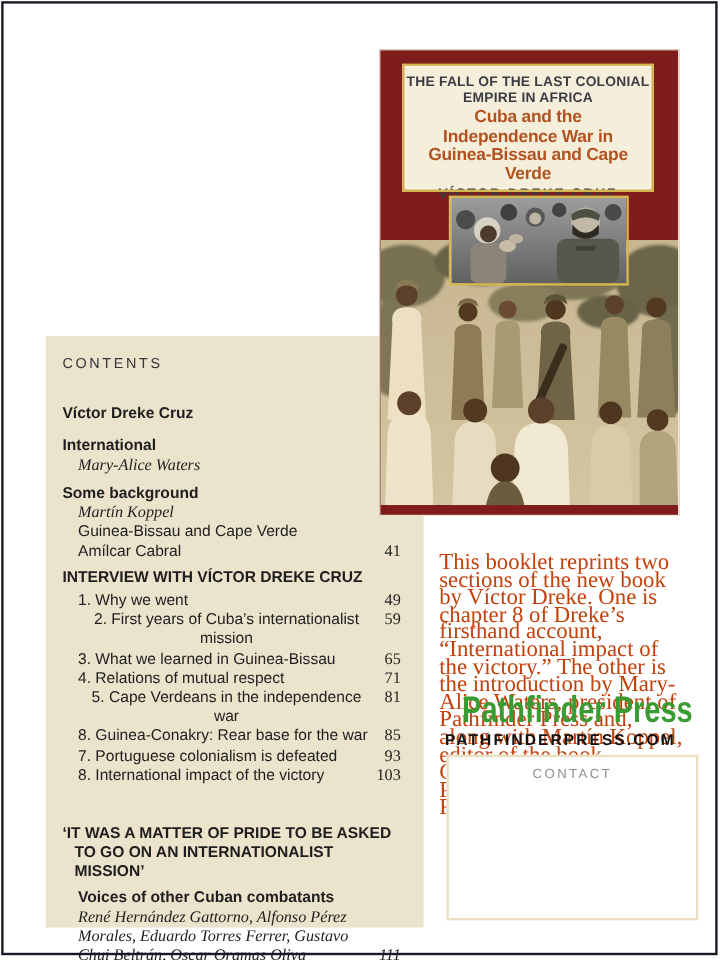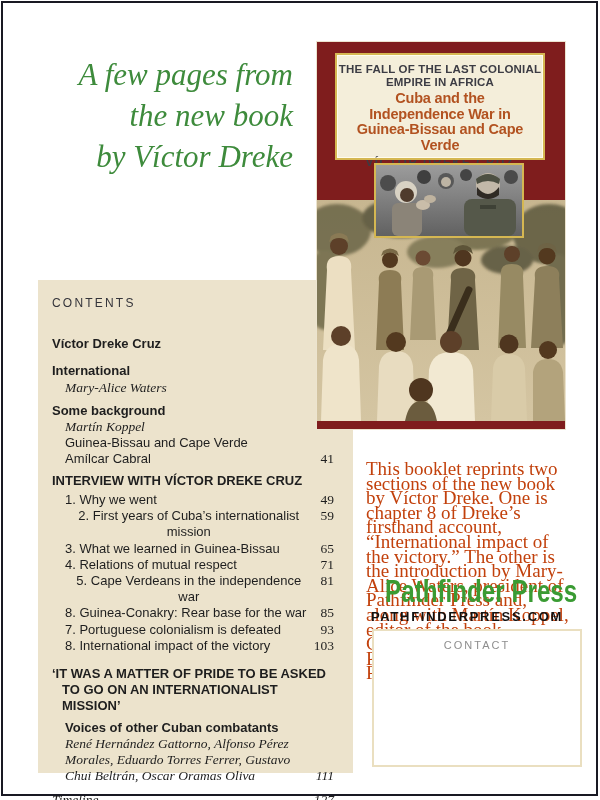--- a/index.html
+++ b/index.html
@@ -37,44 +37,39 @@
   .ind{margin-left:13px;}
   .it{font-family:"Liberation Serif",serif;font-style:italic;font-size:13.5px;line-height:16px;}
   .num{font-family:"Liberation Serif",serif;font-size:13.5px;color:#1e1e1e;flex-shrink:0;margin-left:8px;}
   .item{line-height:16.2px;text-align:center;}
   .q{font-weight:bold;line-height:16px;}
   .q2{margin-left:10px;}
   .names .lbl{flex:1;}
   .names{align-items:flex-end;}
   .mt26{margin-top:26px}.mt12{margin-top:12px}.mt8{margin-top:8px}
   .mt7{margin-top:7px}.mt6{margin-top:6px}.mt4{margin-top:4px}.mt2{margin-top:2px}
-  .mt1{margin-top:1px}.mt16{margin-top:12px}.mt0{margin-top:0}
+  .mt1{margin-top:1px}.mt16{margin-top:32px}.mt0{margin-top:0}
 
   
   .blurb{position:absolute;left:366px;top:462px;width:203px;
          font-family:"Liberation Serif",serif;font-size:19px;line-height:14.6px;color:#c2410c;}
   .publisher{position:absolute;left:362px;top:576px;width:210px;text-align:center;}
   .logo{font-weight:bold;font-size:31px;color:#3a9b33;white-space:nowrap;
         transform:scaleX(.78);transform-origin:50% 50%;line-height:31px;}
   .site{font-weight:bold;font-size:13px;letter-spacing:1.7px;color:#121212;margin-top:2px;}
   .contact{position:absolute;left:372px;top:629px;width:210px;height:138px;background:#fff;
            border:2px solid #eadfc0;box-sizing:border-box;}
   .contact-label{text-align:center;margin-top:8px;font-size:11px;letter-spacing:2px;color:#8e8e8e;}
 </style>
 </head>
 <body>
 
 <div class="page">
   <div class="frame"></div>
 
-  <div class="headline">
-    <div>A few pages from</div>
-    <div>the new book</div>
-    <div>by Víctor Dreke</div>
-  </div>
 
   <div class="cover">
     <div class="cover-panel">
       <div class="kicker">THE FALL OF THE LAST COLONIAL</div>
       <div class="kicker">EMPIRE IN AFRICA</div>
       <div class="cover-title">Cuba and the</div>
       <div class="cover-title" style="margin-top:0">Independence War in</div>
       <div class="cover-title" style="margin-top:0">Guinea-Bissau and Cape Verde</div>
       <div class="cover-author">VÍCTOR DREKE CRUZ</div>
       <div class="cover-role">COMMANDER “MOJA”</div>

